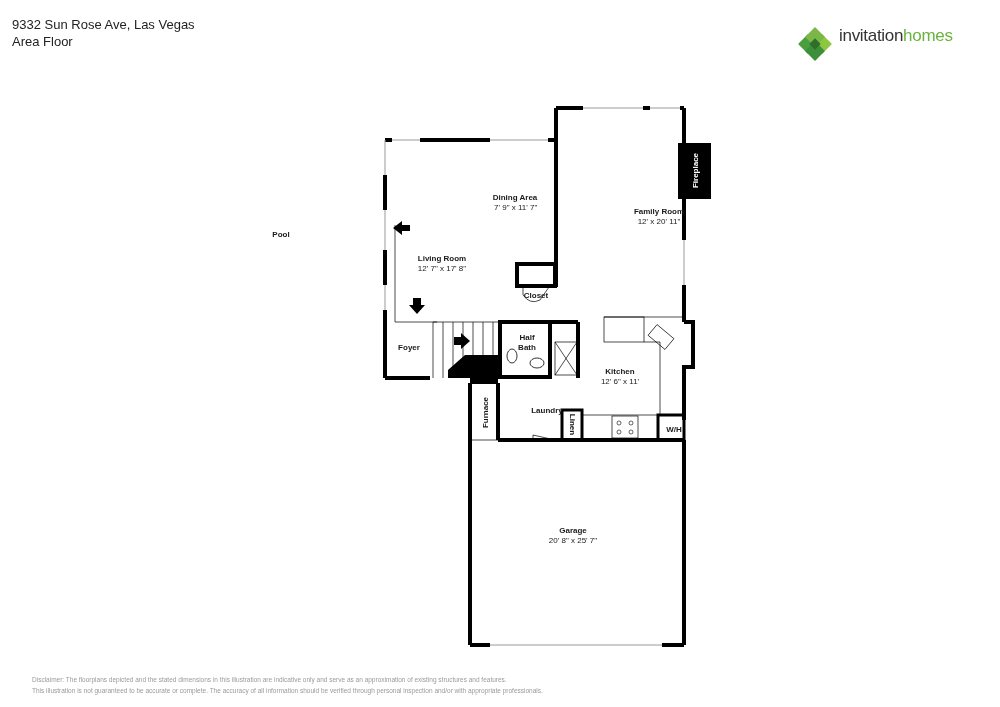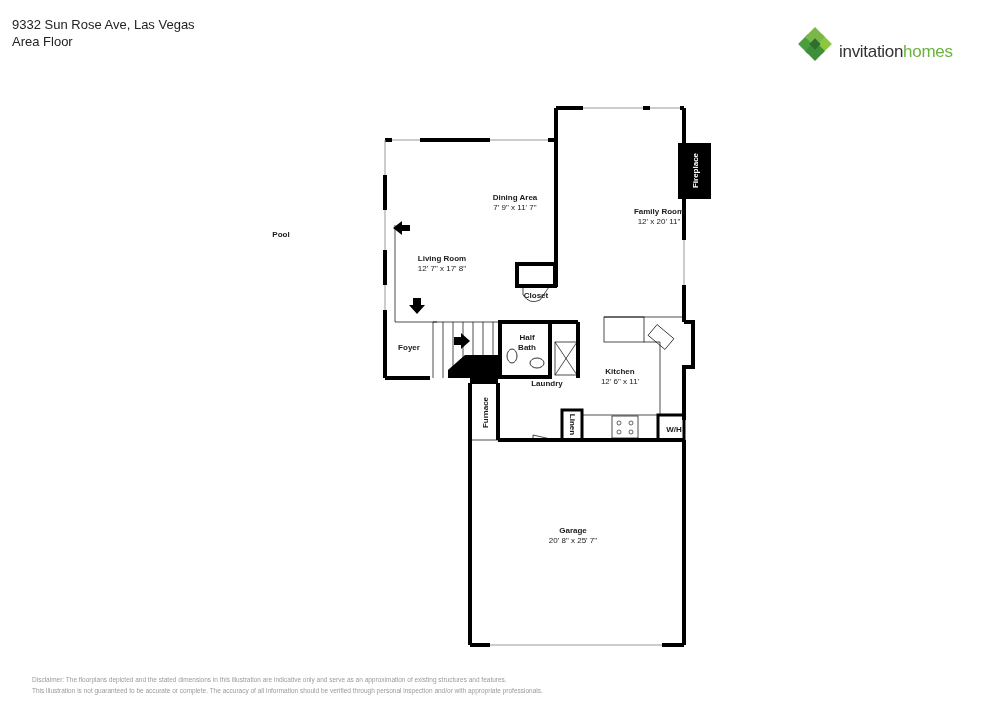--- a/index.html
+++ b/index.html
@@ -1,18 +1,18 @@
 <!DOCTYPE html>
 <html><head>
 <meta charset="utf-8">
 <style>
   html, body { margin:0; padding:0; background:#ffffff; }
   body { width:1000px; height:707px; position:relative; overflow:hidden; font-family:"Liberation Sans", sans-serif; color:#1a1a1a; }
   .hdr { position:absolute; left:12px; top:16px; font-size:13px; line-height:17px; color:#222; }
-  .logo { position:absolute; left:797px; top:26px; display:flex; align-items:flex-end; gap:6px; }
+  .logo { position:absolute; left:797px; top:26px; display:flex; align-items:flex-start; gap:6px; }
   .logo-text { font-size:17px; letter-spacing:-0.3px; }
   .logo-text .a { color:#333; }
   .logo-text .b { color:#6ab43e; }
   .disc { position:absolute; left:32px; top:674px; font-size:6.5px; line-height:11px; color:#9a9a9a; }
   svg.plan { position:absolute; left:0; top:0; }
   .lbl { position:absolute; text-align:center; font-size:8px; line-height:10px; transform:translateX(-50%); white-space:nowrap; }
   .lbl .n { font-weight:bold; display:block; }
   .lbl .d { display:block; }
   .vlbl { position:absolute; font-size:8px; font-weight:bold; transform-origin:center; white-space:nowrap; }
 </style>
@@ -123,21 +123,21 @@
 </svg>
 
 <div class="lbl" style="left:281px;top:230px;">
     <span class="n">Pool</span>
   </div>
 
 <div class="lbl" style="left:442px;top:226px;margin-top:28px;">
   <span class="n">Living Room</span>
     <span class="d">12' 7" x 17' 8"</span>
 </div>
-<div class="lbl" style="left:515px;top:193px;">
+<div class="lbl" style="left:515px;top:193px;text-align:right;">
   <span class="n">Dining Area</span>
     <span class="d">7' 9" x 11' 7"</span>
 </div>
 <div class="lbl" style="left:619px;top:207px;margin-left:40px;">
   <span class="n">Family Room</span>
     <span class="d">12' x 20' 11"</span>
 </div>
 <div class="lbl" style="left:620px;top:367px;">
   <span class="n">Kitchen</span>
     <span class="d">12' 6" x 11'</span>
@@ -150,21 +150,21 @@
 <div class="lbl" style="left:536px;top:271px;margin-top:20px;">
     <span class="n">Closet</span>
   </div>
 <div class="lbl" style="left:527px;top:333px;text-align:center;">
   <span class="n">Half</span>
     <span class="n">Bath</span>
 </div>
 <div class="lbl" style="left:409px;top:343px;">
     <span class="n">Foyer</span>
   </div>
-<div class="lbl" style="left:535px;top:379px;padding-left:24px;">
+<div class="lbl" style="left:535px;top:406px;padding-left:24px;">
     <span class="n">Laundry</span>
   </div>
 <div class="lbl" style="left:674px;top:425px;">
     <span class="n">W/H</span>
   </div>
 
 <div class="vlbl" style="left:465px;top:408px;width:40px;text-align:center;transform:rotate(-90deg);">Furnace</div>
 <div class="vlbl" style="left:556px;top:420px;width:32px;text-align:center;transform:rotate(90deg);">Linen</div>
 <div class="vlbl" style="left:671px;top:166px;width:48px;text-align:center;transform:rotate(-90deg);color:#fff;">Fireplace</div>
 

